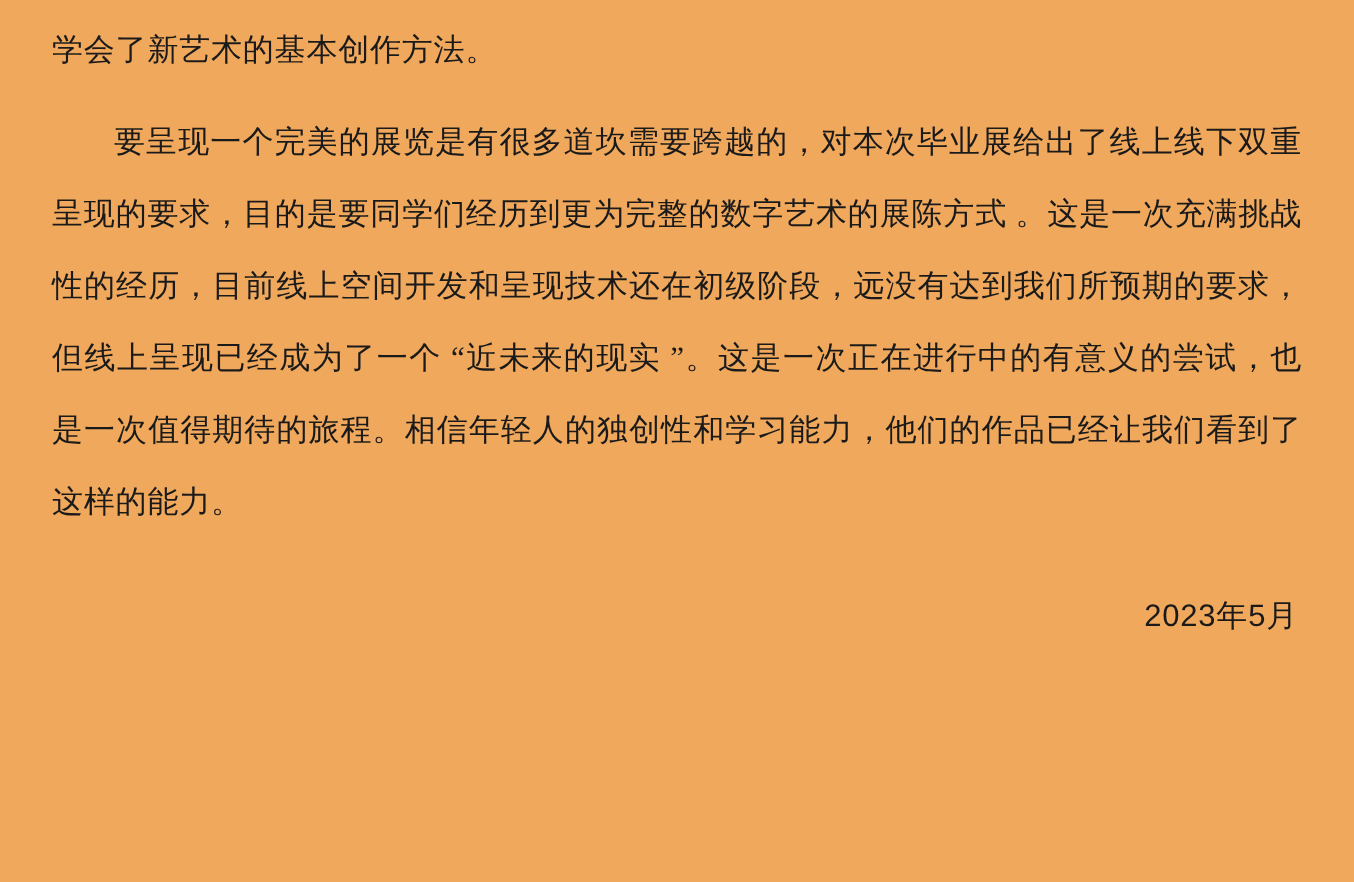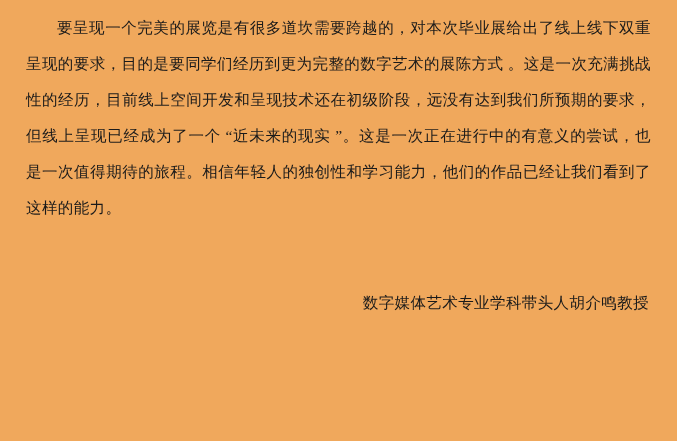--- a/index.html
+++ b/index.html
@@ -52,19 +52,20 @@
   }
   .sig-date {
     padding-top: 24px;
   }
 </style>
 </head>
 <body>
 
 <div class="page">
 
+  <p class="para para-first">学会了新艺术的基本创作方法。</p>
 
   <p class="para para-indent">要呈现一个完美的展览是有很多道坎需要跨越的，对本次毕业展给出了线上线下双重呈现的要求，目的是要同学们经历到更为完整的数字艺术的展陈方式 。这是一次充满挑战性的经历，目前线上空间开发和呈现技术还在初级阶段，远没有达到我们所预期的要求，但线上呈现已经成为了一个 “近未来的现实 ”。这是一次正在进行中的有意义的尝试，也是一次值得期待的旅程。相信年轻人的独创性和学习能力，他们的作品已经让我们看到了这样的能力。</p>
 
-  <p class="signature sig-author">数字媒体艺术专业学科带头人胡介鸣教授</p>
 
+  <p class="signature sig-date">2023年5月</p>
 
 </div>
 
 </body></html>

